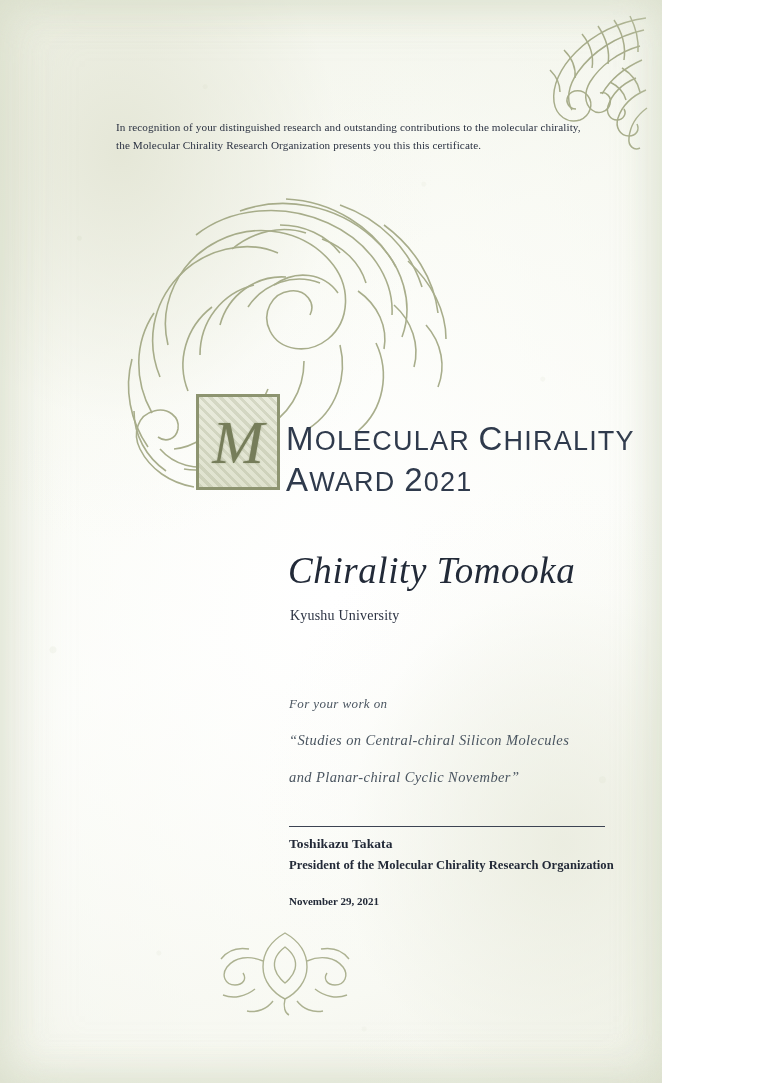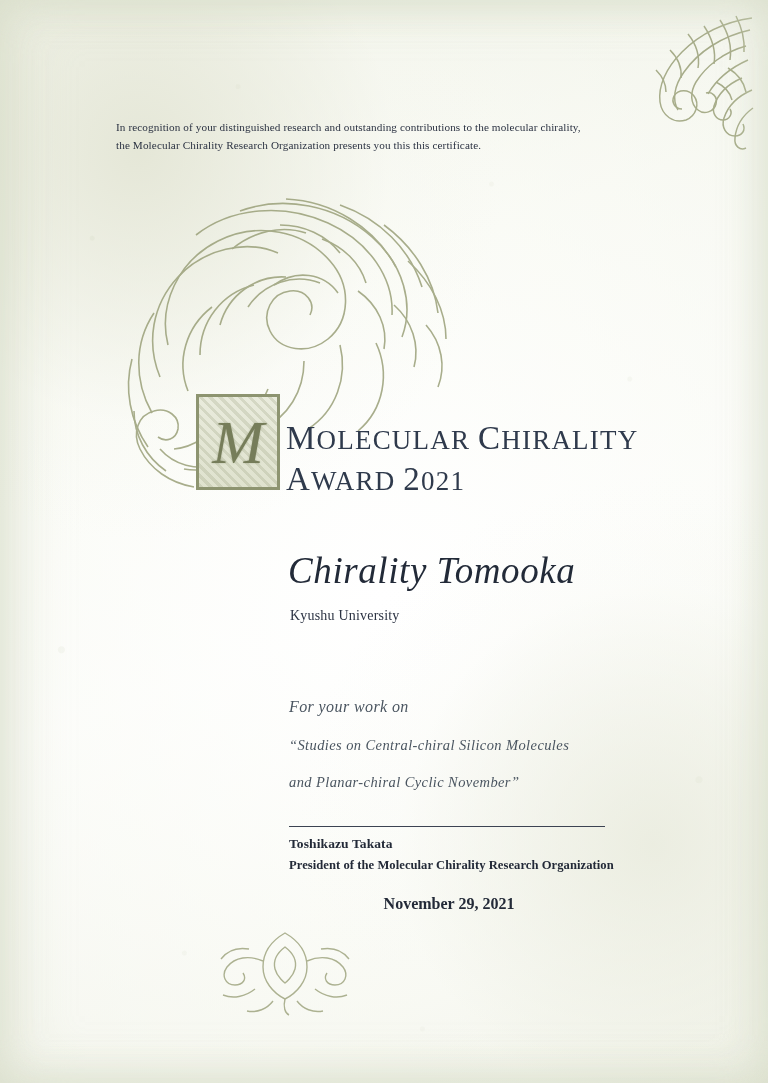--- a/index.html
+++ b/index.html
@@ -10,21 +10,21 @@
   body {
     width: 768px;
     height: 1083px;
     overflow: hidden;
     font-family: "Liberation Serif", serif;
   }
 
   
   .certificate {
     position: relative;
-    width: 768px;
+    width: 662px;
     height: 1083px;
     background:
       radial-gradient(ellipse 60% 45% at 18% 14%, rgba(228,230,214,0.95) 0%, rgba(245,246,238,0.25) 55%, rgba(255,255,255,0) 80%),
       radial-gradient(ellipse 55% 40% at 85% 78%, rgba(232,234,220,0.8) 0%, rgba(248,249,243,0.2) 60%, rgba(255,255,255,0) 85%),
       radial-gradient(ellipse 70% 55% at 50% 55%, rgba(255,255,255,0.95) 0%, rgba(250,251,246,0.6) 60%, rgba(240,242,232,0.35) 100%),
       linear-gradient(160deg, #f2f4ea 0%, #fbfcf7 30%, #ffffff 55%, #f7f8f1 85%, #eef0e4 100%);
     overflow: hidden;
   }
   
   .paper-texture {
@@ -78,21 +78,21 @@
   }
   .recognition div { white-space: nowrap; }
 
   .title-block {
     position: absolute;
     top: 418px;
     left: 286px;
     width: 430px;
   }
   .title-line {
-    font-family: Liberation Serif, serif;
+    font-family: Liberation Sans, sans-serif;
     color: #2f3a4c;
     font-size: 27px;
     letter-spacing: 1.2px;
     line-height: 1.25;
     font-weight: 400;
   }
   .title-line .cap { font-size: 33px; }
 
   .monogram {
     position: absolute;
@@ -144,21 +144,21 @@
 
   .work-block {
     position: absolute;
     top: 694px;
     left: 289px;
     color: #4a5560;
     font-family: "Liberation Serif", serif;
     font-style: italic;
     letter-spacing: 0.4px;
   }
-  .work-intro { font-size: 16px; line-height: 1.6; }
+  .work-intro { font-size: 13px; line-height: 1.6; }
   .work-title { font-size: 14.5px; line-height: 1.62; margin-top: 14px; }
 
   .signature-block {
     position: absolute;
     top: 826px;
     left: 289px;
     width: 320px;
   }
   .sig-rule {
     width: 316px;
@@ -177,25 +177,24 @@
     font-family: "Liberation Serif", serif;
     font-size: 12.6px;
     font-weight: bold;
     color: #232a38;
     margin-top: 6px;
     letter-spacing: 0.05px;
     white-space: nowrap;
   }
   .sig-date {
     font-family: "Liberation Serif", serif;
-    font-size: 16px;
+    font-size: 11px;
     font-weight: bold;
     color: #232a38;
     margin-top: 22px;
-    text-align: center;
   }
 </style>
 </head>
 <body>
 
 <div class="certificate">
 
   <div class="paper-texture"></div>
 
   <div class="ornament" id="corner-flourish-top-right">

